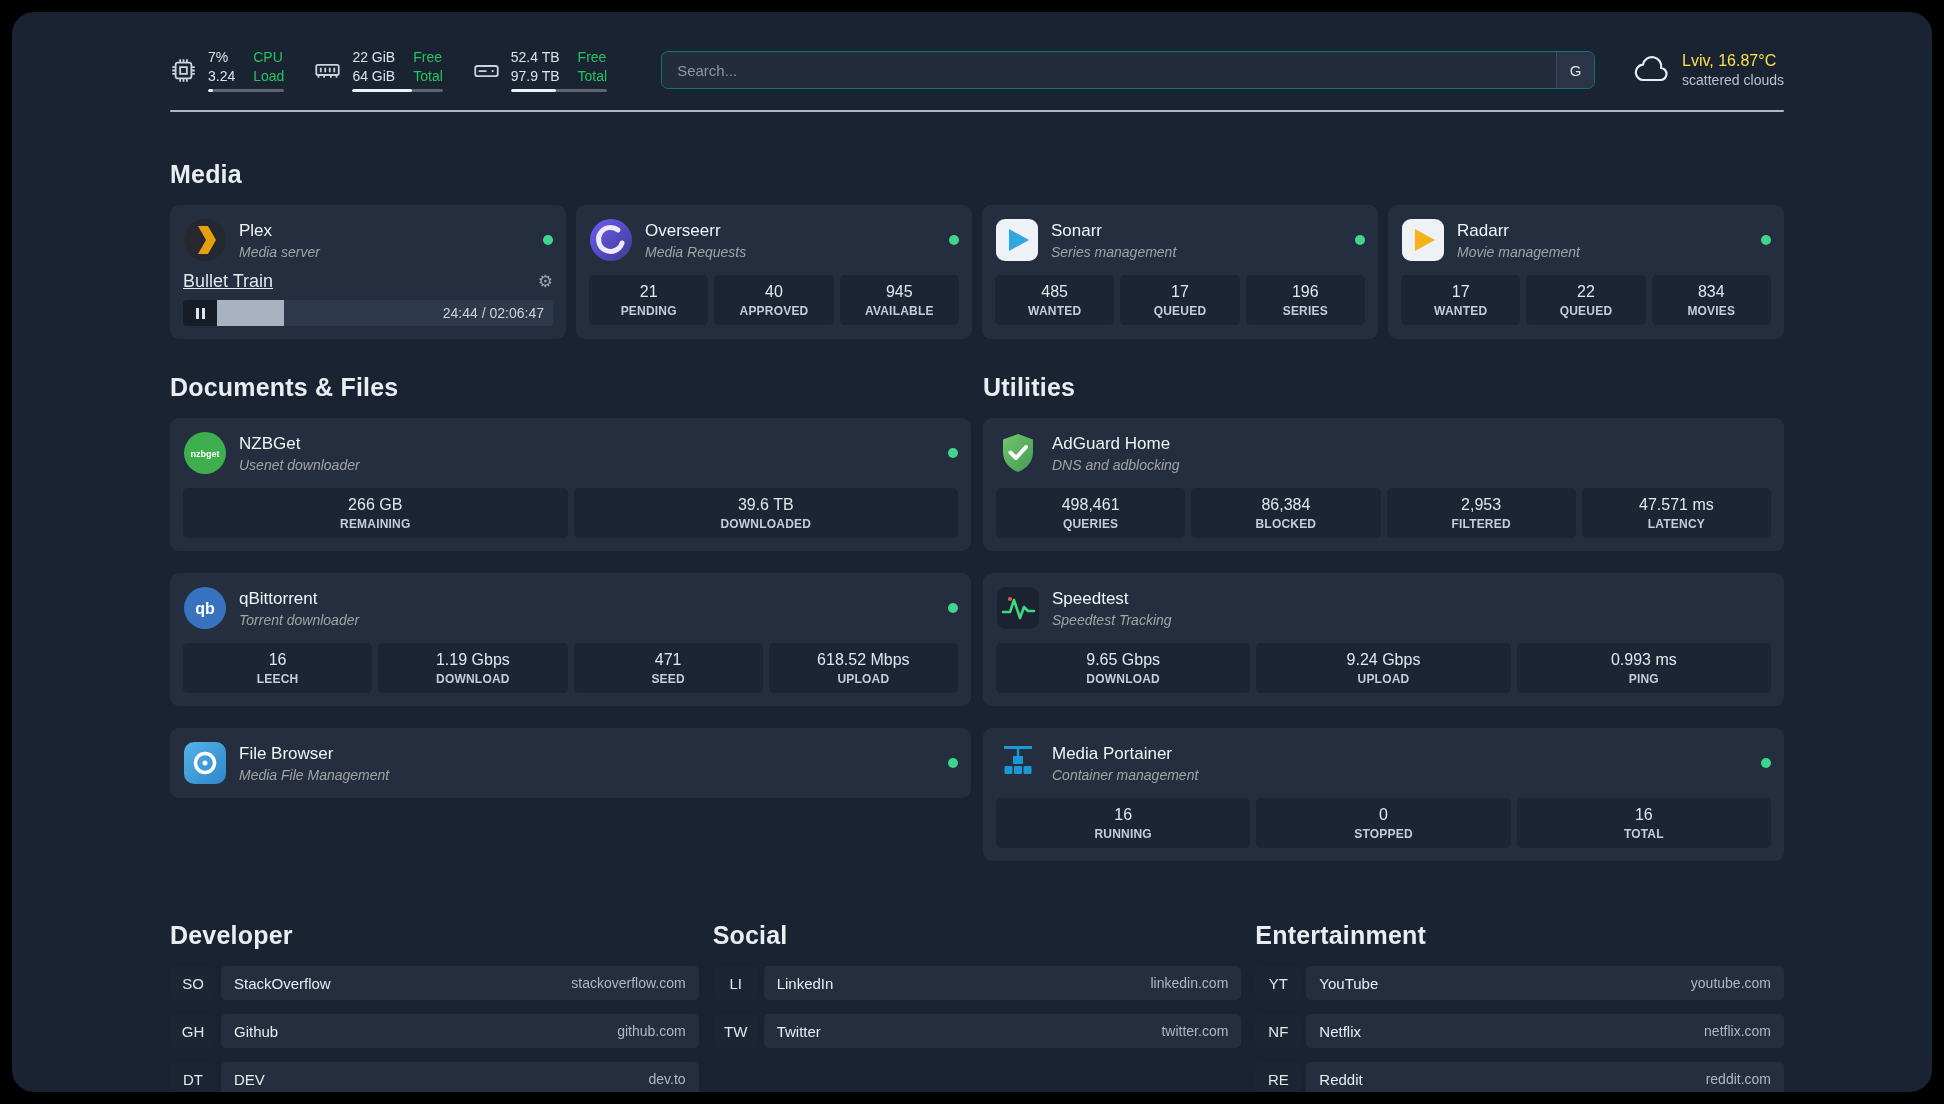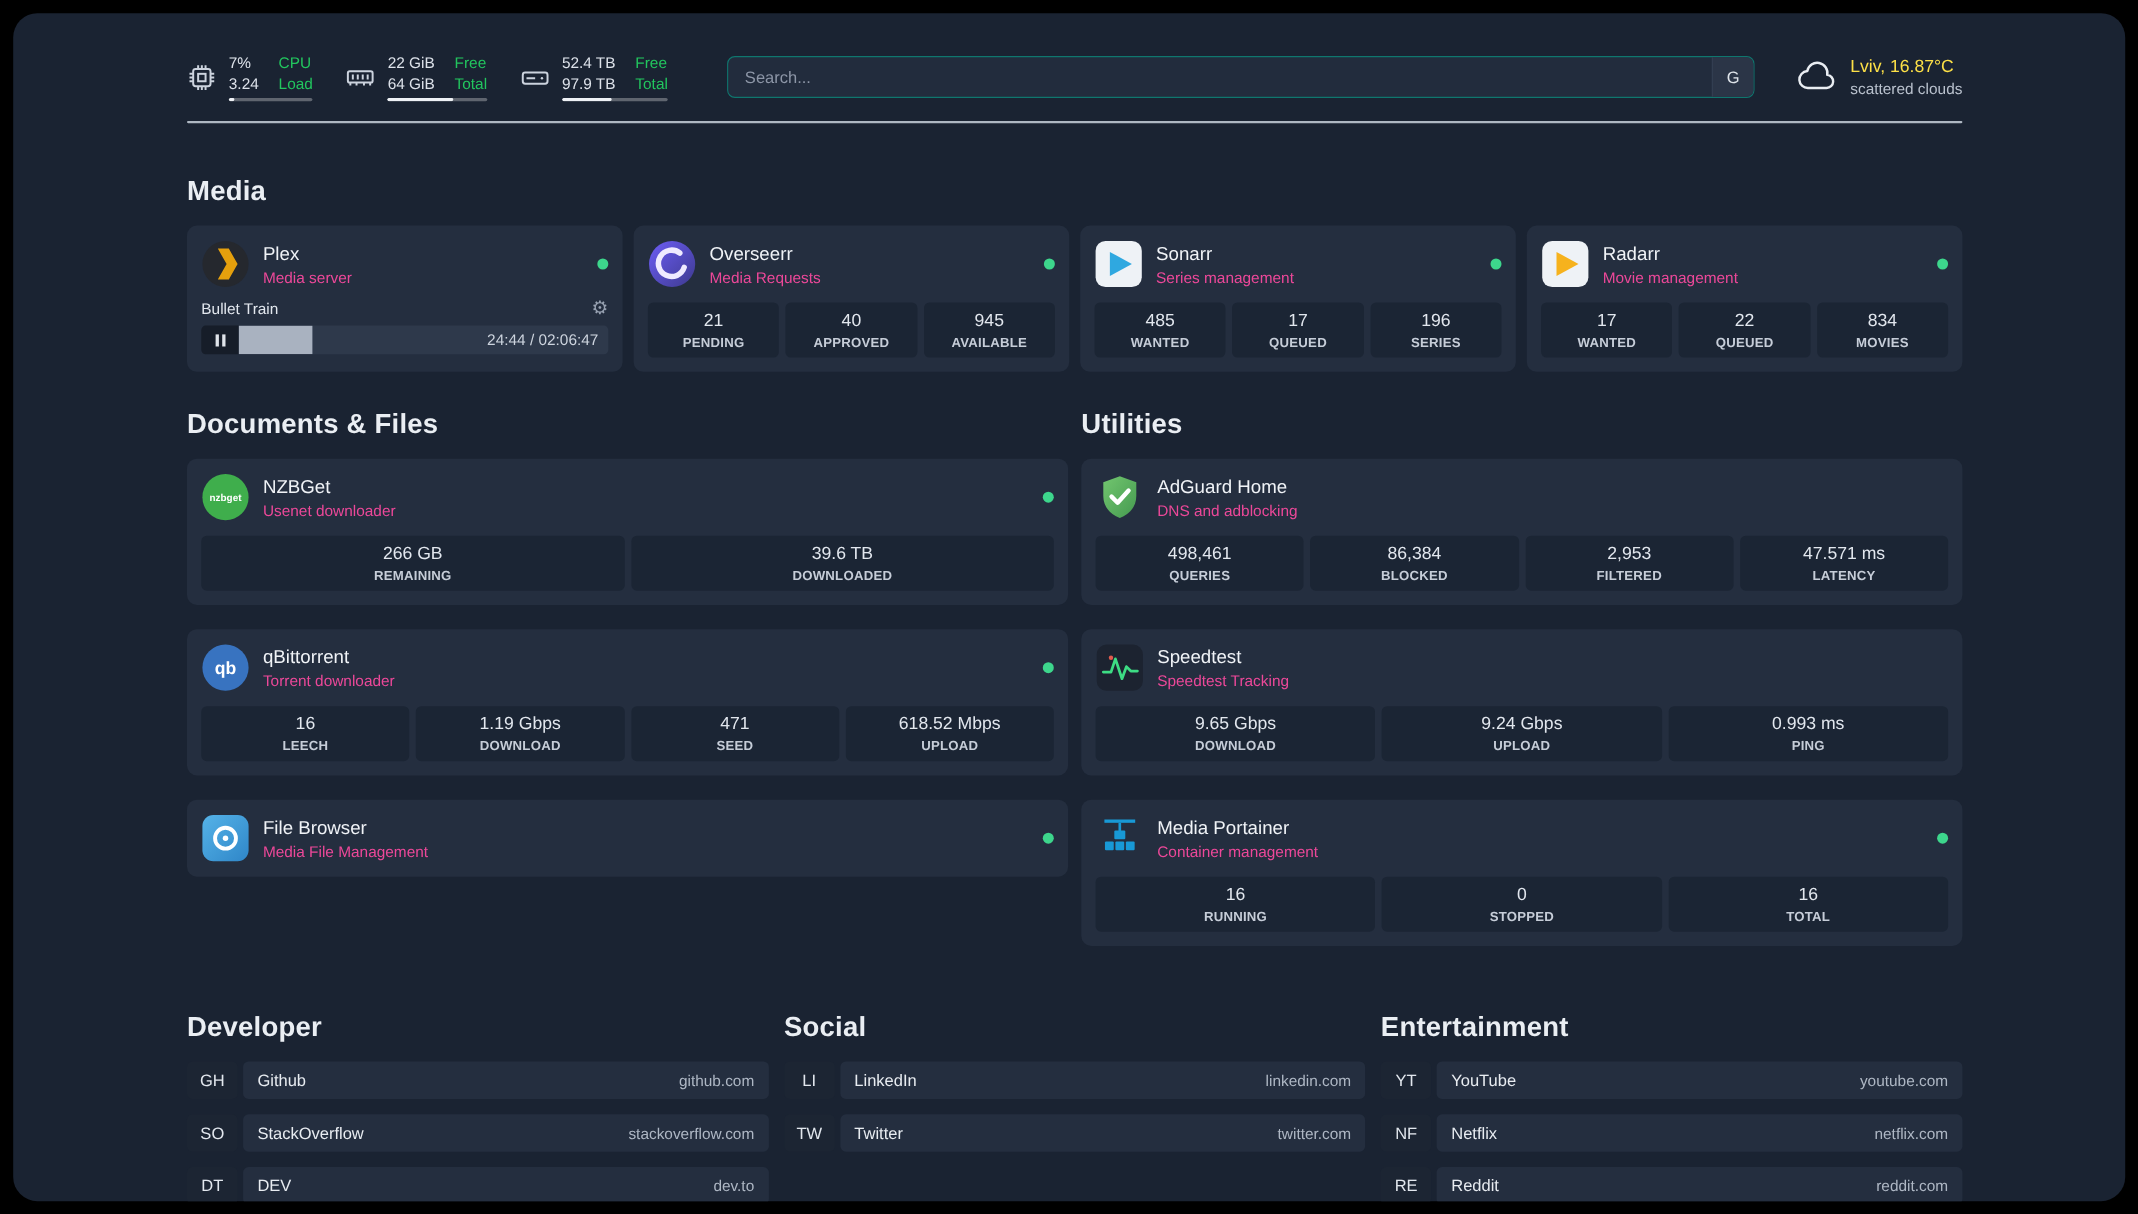--- a/index.html
+++ b/index.html
@@ -27,30 +27,30 @@
 
   
   h2.section { font-size:25px; font-weight:600; color:#eaeef3; letter-spacing:.2px; margin-bottom:16px; }
   .media-section { margin-top:48px; }
   .media-grid { display:grid; grid-template-columns:repeat(4,1fr); gap:10px; }
 
   .card { background:#242e3f; border-radius:9px; padding:13px; position:relative; cursor:pointer; }
   .card-head { display:flex; align-items:center; gap:12px; }
   .svc-icon { width:44px; height:44px; flex:none; }
   .svc-title { font-size:17px; color:#f0f3f7; font-weight:500; }
-  .svc-desc { font-size:14px; color:#ec4899; margin-top:3px; }
+  .svc-desc { font-size:14px; color:#a3a3a3; margin-top:3px;font-style:italic; }
   .dot { width:10px; height:10px; border-radius:50%; background:#3dd68c; margin-left:auto; flex:none; }
   .stats { display:flex; gap:6px; margin-top:13px; }
   .stat { flex:1; background:#1b2534; border-radius:5px; text-align:center; padding:8px 2px 7px; }
   .stat-v { font-size:16px; color:#e2e7ee; }
   .stat-l { font-size:12px; font-weight:700; color:#c6cdd8; margin-top:3px; letter-spacing:.2px; }
 
   
   .np-row { display:flex; align-items:center; margin-top:9px; }
-  .np-title { font-size:14px; color:#e2e7ee; }
+  .np-title { font-size:18px; color:#e2e7ee;text-decoration:underline; }
   .np-gear { margin-left:auto; color:#97a1b1; font-size:17px; cursor:pointer; line-height:1; }
   .player { margin-top:8px; display:flex; align-items:center; height:26px; }
   .pause-btn { width:34px; height:26px; background:#161d29; border-radius:4px 0 0 4px; display:flex; align-items:center; justify-content:center; gap:3px; flex:none; cursor:pointer; }
   .pause-btn i { display:block; width:3px; height:11px; background:#dfe4ea; }
   .ptrack { flex:1; height:26px; background:#2e394b; border-radius:0 4px 4px 0; position:relative; overflow:hidden; }
   .pfill { position:absolute; left:0; top:0; bottom:0; background:#a9b2c0; }
   .ptime { position:absolute; right:9px; top:50%; transform:translateY(-50%); font-size:14px; color:#cdd4de; }
 
   .cols2 { display:grid; grid-template-columns:1fr 1fr; gap:12px; margin-top:34px; }
   .stack { display:flex; flex-direction:column; gap:22px; }
@@ -469,34 +469,34 @@
           </div>
         </div>
       </div>
     </div>
   </div>
 
   <div class="bm-grid">
     <div>
       <h2 class="section">Developer</h2>
       <div class="bm-row">
+        <div class="bm-abbr">SO</div>
+        <div class="bm-main">
+          <span class="bm-name">StackOverflow</span>
+          <span class="bm-domain">stackoverflow.com</span>
+        </div>
+      </div>
+      <div class="bm-row">
         <div class="bm-abbr">GH</div>
         <div class="bm-main">
           <span class="bm-name">Github</span>
           <span class="bm-domain">github.com</span>
         </div>
       </div>
       <div class="bm-row">
-        <div class="bm-abbr">SO</div>
-        <div class="bm-main">
-          <span class="bm-name">StackOverflow</span>
-          <span class="bm-domain">stackoverflow.com</span>
-        </div>
-      </div>
-      <div class="bm-row">
         <div class="bm-abbr">DT</div>
         <div class="bm-main">
           <span class="bm-name">DEV</span>
           <span class="bm-domain">dev.to</span>
         </div>
       </div>
     </div>
 
     <div>
       <h2 class="section">Social</h2>

